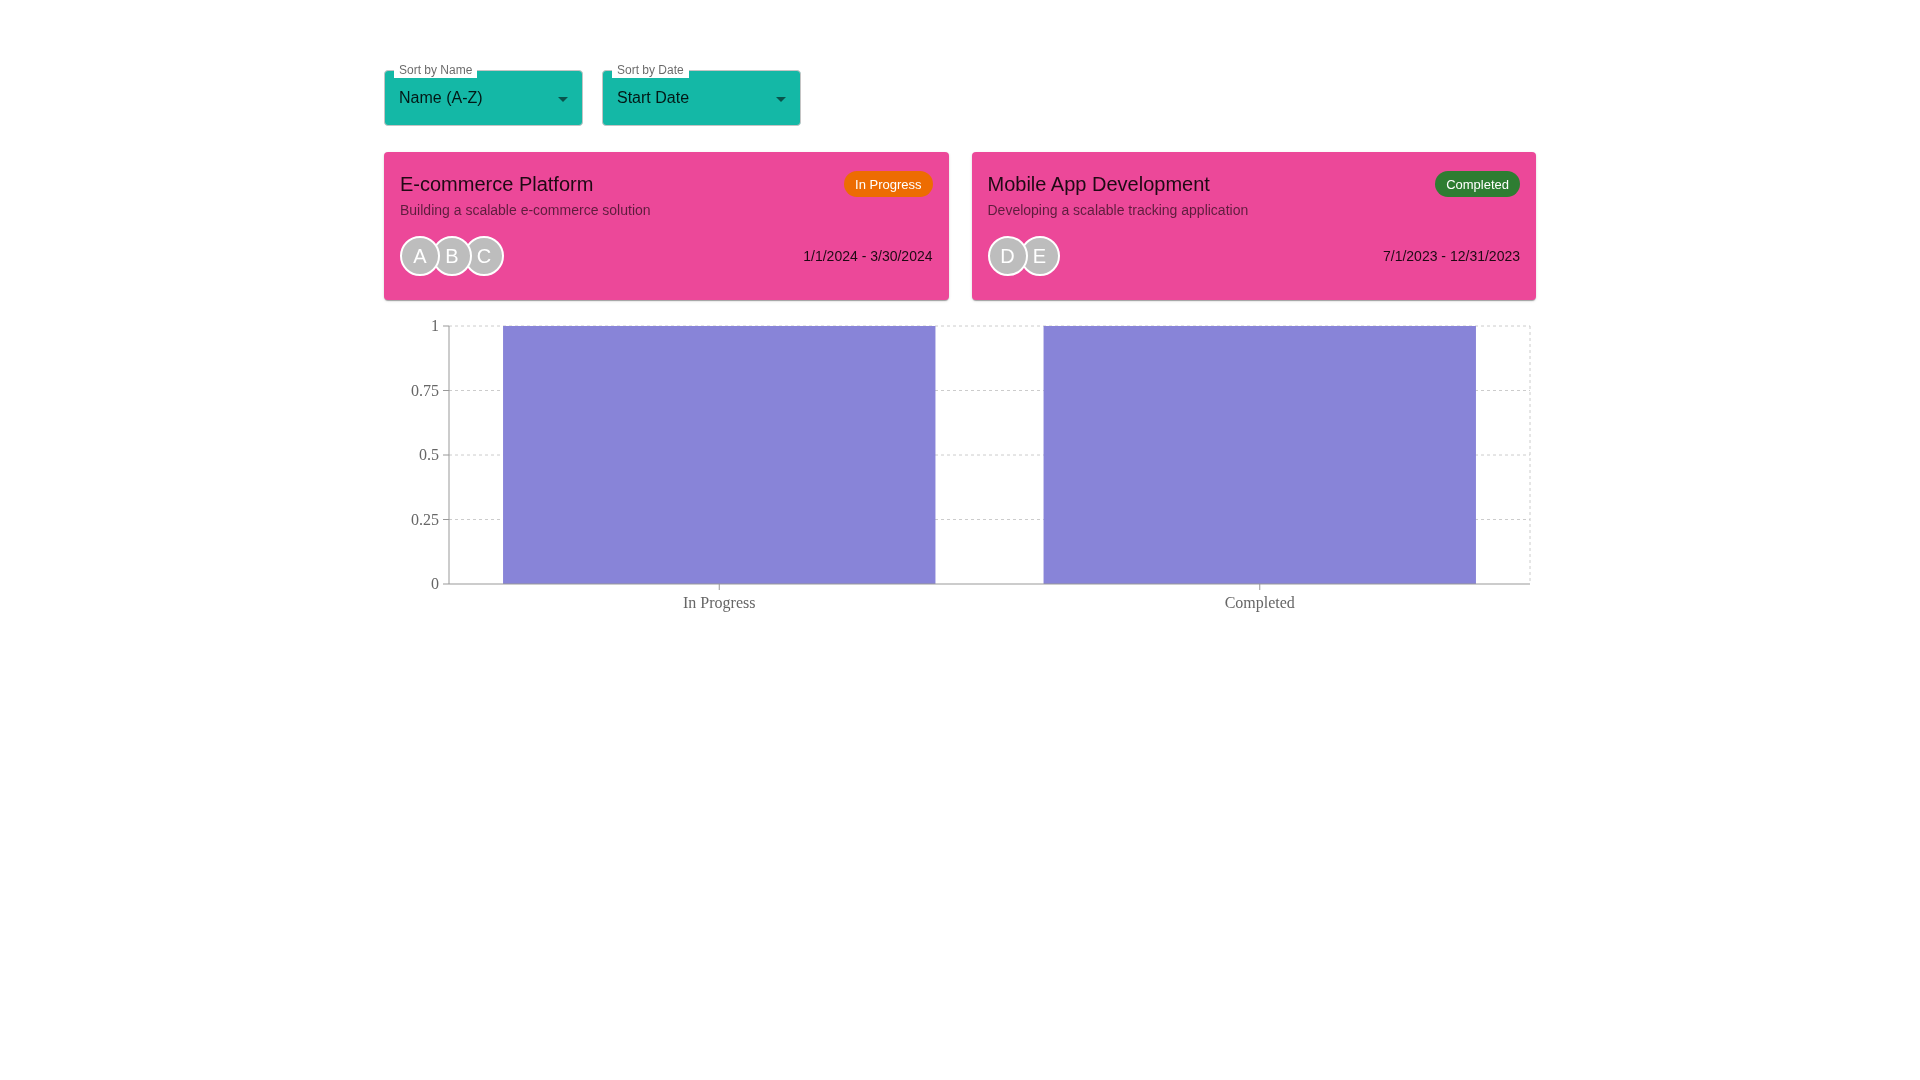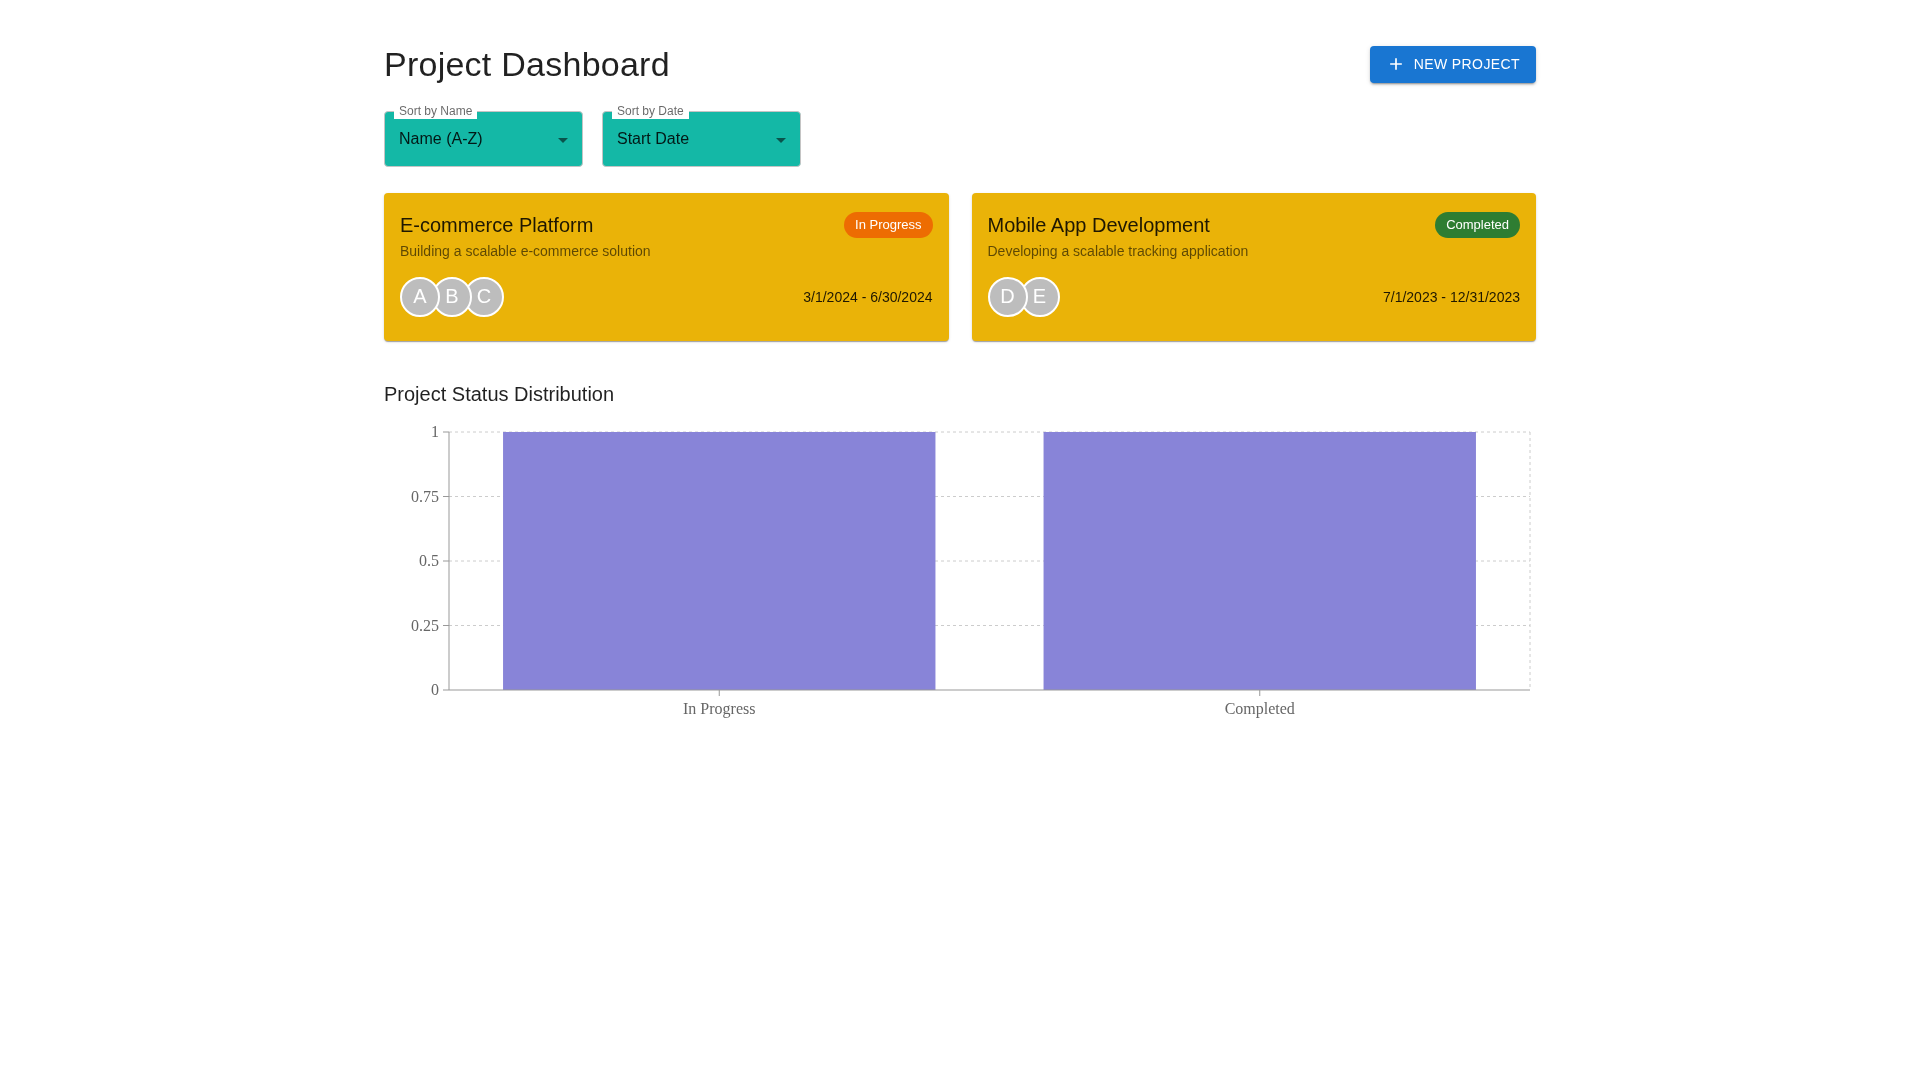--- a/index.html
+++ b/index.html
@@ -36,21 +36,21 @@
     position: absolute; top: -8px; left: 9px;
     background: #ffffff; padding: 0 5px;
     font-size: 12px; color: rgba(0,0,0,0.6); line-height: 15px; white-space: nowrap;
   }
   .select-value { font-size: 16px; color: rgba(0,0,0,0.87); padding-left: 14px; }
   .select-arrow { position: absolute; right: 7px; top: 16px; fill: rgba(0,0,0,0.54); }
 
   
   .cards-row { display: grid; grid-template-columns: 1fr 1fr; gap: 23px; margin-top: 26px; }
   .card {
-    background: #eab308; border-radius: 4px; padding: 16px 16px 24px 16px;
+    background: #ec4899; border-radius: 4px; padding: 16px 16px 24px 16px;
     box-shadow: 0 2px 1px -1px rgba(0,0,0,0.2), 0 1px 1px 0 rgba(0,0,0,0.14), 0 1px 3px 0 rgba(0,0,0,0.12);
   }
   .card-head { display: flex; justify-content: space-between; align-items: flex-start; }
   .card-title { font-size: 20px; font-weight: 400; line-height: 32px; color: rgba(0,0,0,0.87); }
   .chip {
     display: inline-flex; align-items: center; height: 26px; padding: 0 11px;
     border-radius: 13px; color: #ffffff; font-size: 13px; white-space: nowrap; margin-top: 3px;
   }
   .card-desc { font-size: 14px; line-height: 1.43; color: rgba(0,0,0,0.6); }
   .card-foot { display: flex; justify-content: space-between; align-items: center; margin-top: 16px; }
@@ -73,31 +73,20 @@
   .tick-label {
     font-family: "Liberation Serif", "DejaVu Serif", serif;
     font-size: 16px; fill: #666666;
   }
 </style>
 </head>
 <body>
 
 <div class="container">
 
-  <div class="header-row">
-    <h1 class="page-title">Project Dashboard</h1>
-    <button class="btn-primary">
-      <span>
-        <svg width="20" height="20" viewBox="0 0 24 24" fill="#ffffff">
-            <path d="M19 13h-6v6h-2v-6H5v-2h6V5h2v6h6v2z"></path>
-          </svg>
-      </span>
-      <span>NEW PROJECT</span>
-    </button>
-  </div>
 
   <div class="filters-row">
     <div class="select">
       <span class="select-label">Sort by Name</span>
       <span class="select-value">Name (A-Z)</span>
       <svg class="select-arrow" width="24" height="24" viewBox="0 0 24 24">
           <path d="M7 10l5 5 5-5z"></path>
         </svg>
     </div>
     <div class="select">
@@ -116,42 +105,41 @@
         <h2 class="card-title">E-commerce Platform</h2>
         <span class="chip" style="background-color: rgb(237, 108, 2);">In Progress</span>
       </div>
       <p class="card-desc">Building a scalable e-commerce solution</p>
       <div class="card-foot">
         <div class="avatars">
           <span class="avatar">A</span>
           <span class="avatar">B</span>
           <span class="avatar">C</span>
         </div>
-        <span class="card-dates">3/1/2024 - 6/30/2024</span>
+        <span class="card-dates">1/1/2024 - 3/30/2024</span>
       </div>
     </div>
 
     <div class="card">
       <div class="card-head">
         <h2 class="card-title">Mobile App Development</h2>
         <span class="chip" style="background-color: rgb(46, 125, 50);">Completed</span>
       </div>
       <p class="card-desc">Developing a scalable tracking application</p>
       <div class="card-foot">
         <div class="avatars">
           <span class="avatar">D</span>
           <span class="avatar">E</span>
         </div>
         <span class="card-dates">7/1/2023 - 12/31/2023</span>
       </div>
     </div>
 
   </div>
 
-  <h3 class="section-title">Project Status Distribution</h3>
 
   <svg id="status-chart" width="1152" height="300" viewBox="0 0 1152 300">
       <line x1="65" x2="1146" y1="201.5" y2="201.5" stroke="#cccccc" stroke-dasharray="3 3"></line>
       <line x1="65" x2="1146" y1="137" y2="137" stroke="#cccccc" stroke-dasharray="3 3"></line>
       <line x1="65" x2="1146" y1="72.5" y2="72.5" stroke="#cccccc" stroke-dasharray="3 3"></line>
       <line x1="65" x2="1146" y1="8" y2="8" stroke="#cccccc" stroke-dasharray="3 3"></line>
       <line x1="1146" x2="1146" y1="8" y2="266" stroke="#cccccc" stroke-dasharray="3 3"></line>
       <rect x="119.04999999999998" y="8" width="432.40000000000003" height="258" fill="#8884d8"></rect>
       <rect x="659.55" y="8" width="432.40000000000003" height="258" fill="#8884d8"></rect>
       <line x1="65" x2="65" y1="8" y2="266" stroke="#999999"></line>

